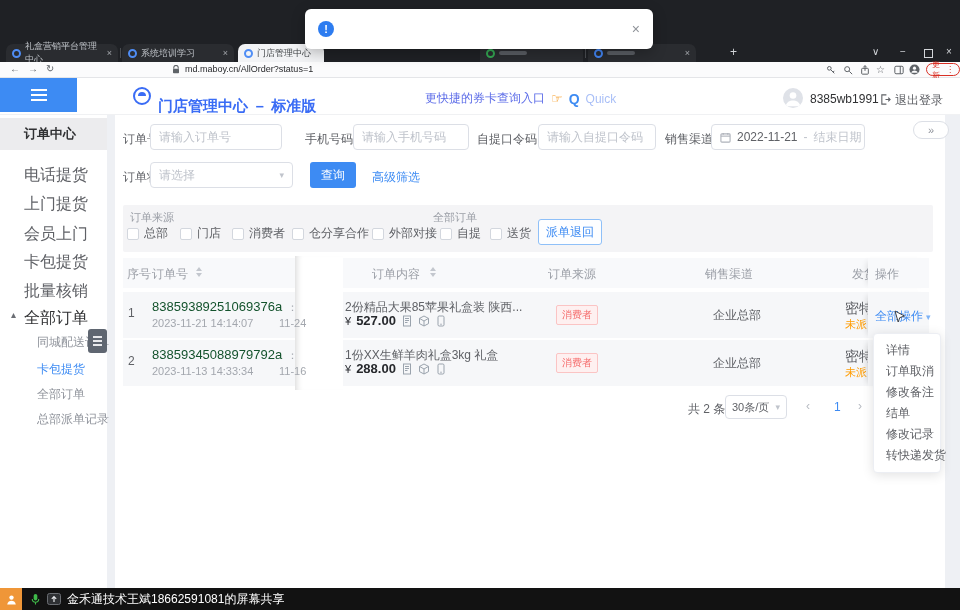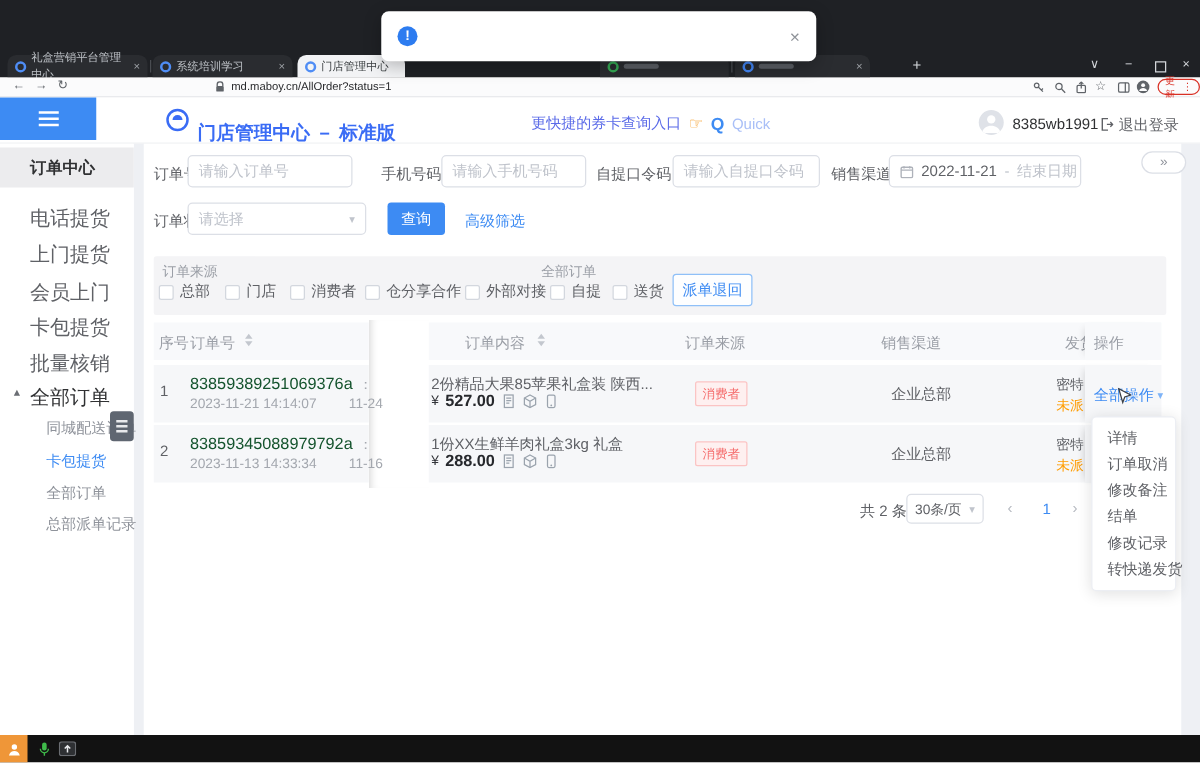--- a/index.html
+++ b/index.html
@@ -77,21 +77,21 @@
   .sort .dn{border-top:4px solid #c3c7ce}
   .trow{left:123px;width:806px;height:46px;background:#f6f7f9}
   .cell-main{font-size:13px;color:#14532d;white-space:nowrap}
   .cell-sub{font-size:11px;color:#a3a7ae;white-space:nowrap}
   .cell-txt{font-size:12px;color:#5f6166;white-space:nowrap}
   .priceline{display:flex;align-items:center;gap:5px}
   .cur{font-size:11px;color:#33353a}
   .price{font-size:13px;font-weight:bold;color:#26282c}
   .tag-danger{font-size:10px;color:#f56c6c;background:#fef0f0;border:1px solid #fbc4c4;border-radius:2px;
        padding:2px 5px;white-space:nowrap}
-  .ship1{font-size:11px;color:#5f6166;width:23px;overflow:hidden;white-space:nowrap}
+  .ship1{font-size:14px;color:#5f6166;width:23px;overflow:hidden;white-space:nowrap}
   .ship2{font-size:11px;color:#ff9c00;width:23px;overflow:hidden;white-space:nowrap}
   .band{left:295px;top:256px;width:48px;height:134px;background:#fff;z-index:2;
        box-shadow:inset 7px 0 7px -6px rgba(0,0,0,.18)}
   .frag{z-index:3}
   .fixedcol{left:868px;width:61px;background:#f6f7f9;box-shadow:-5px 0 6px -4px rgba(0,0,0,.14);z-index:4}
   .fixedhdr{left:868px;top:258px;width:61px;height:30px;background:#f8f9fb;box-shadow:-5px 0 6px -4px rgba(0,0,0,.12);z-index:4}
   .aclink{display:flex;align-items:center;gap:3px;font-size:12px;color:#3d8bf3;white-space:nowrap}
   .caret{font-size:9px;color:#7db3f7}
   .menu{left:873px;top:333px;width:68px;height:140px;background:#fff;border:1px solid #eceef3;border-radius:4px;
        box-shadow:0 2px 12px rgba(0,0,0,.12);z-index:6;padding:6px 0;box-sizing:border-box}
@@ -453,18 +453,19 @@
         <path d="M2.5 6.5a3.5 3.5 0 007 0" fill="none" stroke="#3fbb4a" stroke-width="1.2"></path>
         <line x1="6" y1="10" x2="6" y2="12.5" stroke="#3fbb4a" stroke-width="1.2"></line>
       </svg>
   </span>
   <span class="icn" style="margin-left:6px">
     <svg width="14" height="12" viewBox="0 0 14 12">
         <rect x="0.5" y="0.5" width="13" height="11" rx="2" fill="#2e3033" stroke="#6a6d72" stroke-width="1"></rect>
         <path d="M7 9V4M4.8 5.8L7 3.6l2.2 2.2" fill="none" stroke="#e8e9ec" stroke-width="1.2"></path>
       </svg>
   </span>
+  <span class="sharetext">金禾通技术王斌18662591081的屏幕共享</span>
 </div>
 
 <div class="abs toast">
   <span class="ic">!</span>
   <span class="cl">×</span>
 </div>
 
 </body></html>

